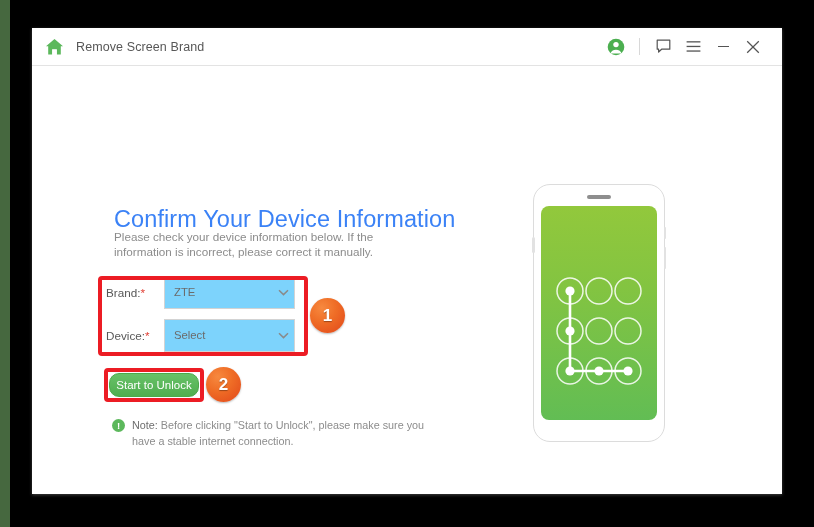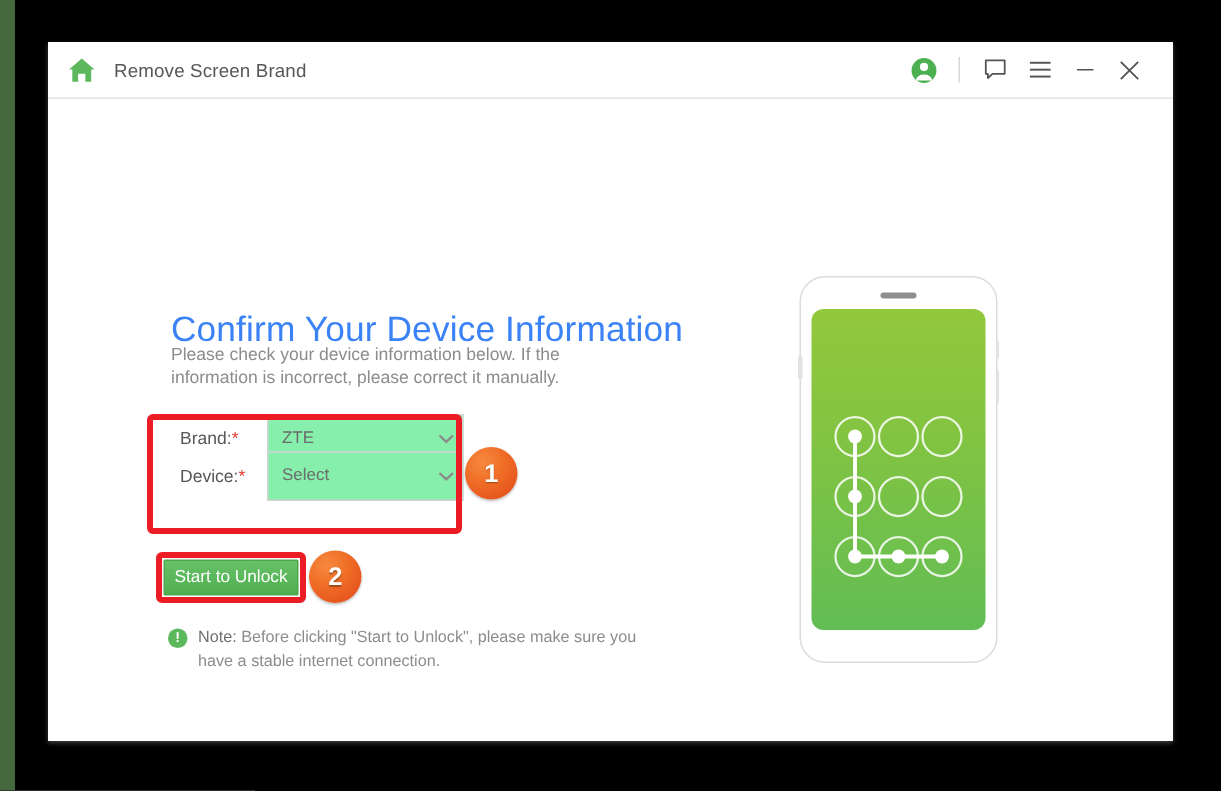--- a/index.html
+++ b/index.html
@@ -118,43 +118,43 @@
     top: 163px;
     width: 312px;
     font-size: 11.7px;
     line-height: 15px;
     color: #8c8c8c;
   }
 
   
   #form-block {
     position: absolute;
-    left: 88px;
+    left: 74px;
     top: 214px;
     width: 202px;
   }
   .form-row {
     display: flex;
     align-items: center;
     height: 24px;
   }
-  .form-row + .form-row { margin-top: 1px; }
+  .form-row + .form-row { margin-top: 19px; }
   .field-label {
     width: 58px;
     font-size: 11.7px;
     color: #575757;
     white-space: nowrap;
   }
   .req-star { color: #e03a2f; }
   .select-box {
     position: relative;
     width: 131px;
     height: 33px;
     border: 1px solid #d3d3d3;
-    background: #86efac;
+    background: #7dd3fc;
     box-sizing: border-box;
     display: flex;
     align-items: center;
     cursor: pointer;
   }
   .select-value {
     padding-left: 9px;
     font-size: 11.3px;
     color: #6b6b6b;
     flex: 1;
@@ -199,21 +199,21 @@
   #badge-2 { left: 174px; top: 301px; }
 
   
   #unlock-button {
     position: absolute;
     left: 77px;
     top: 307px;
     width: 90px;
     height: 24px;
     border: 1px solid #4ba94b;
-    border-radius: 1px;
+    border-radius: 10px;
     background: linear-gradient(#68c168, #4fae4f);
     color: #ffffff;
     font-size: 11.5px;
     display: flex;
     align-items: center;
     justify-content: center;
     cursor: pointer;
     box-sizing: border-box;
     white-space: nowrap;
   }

